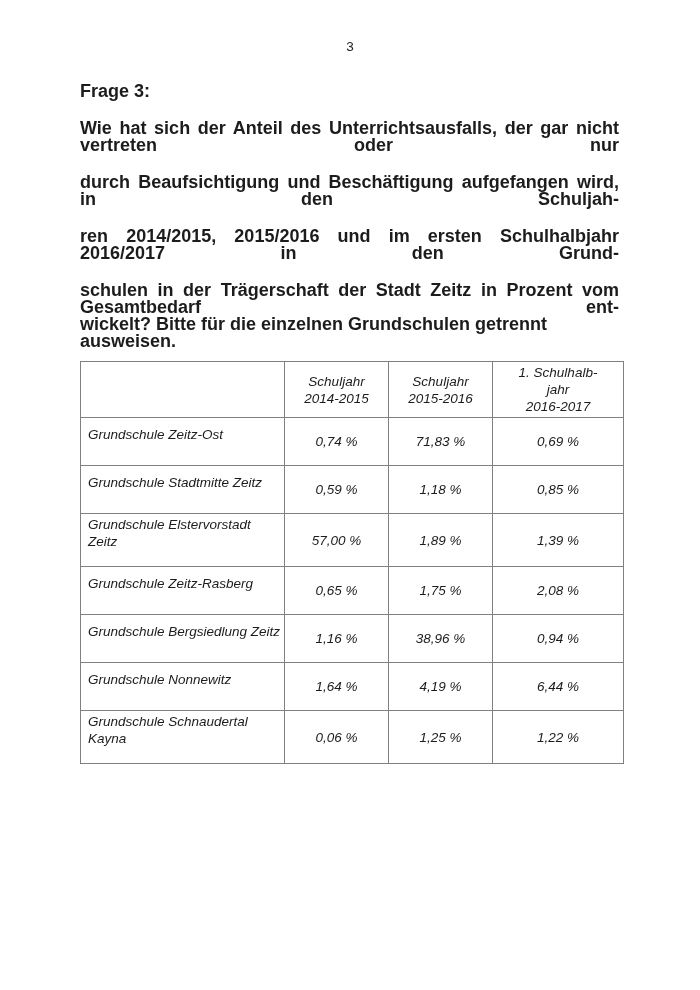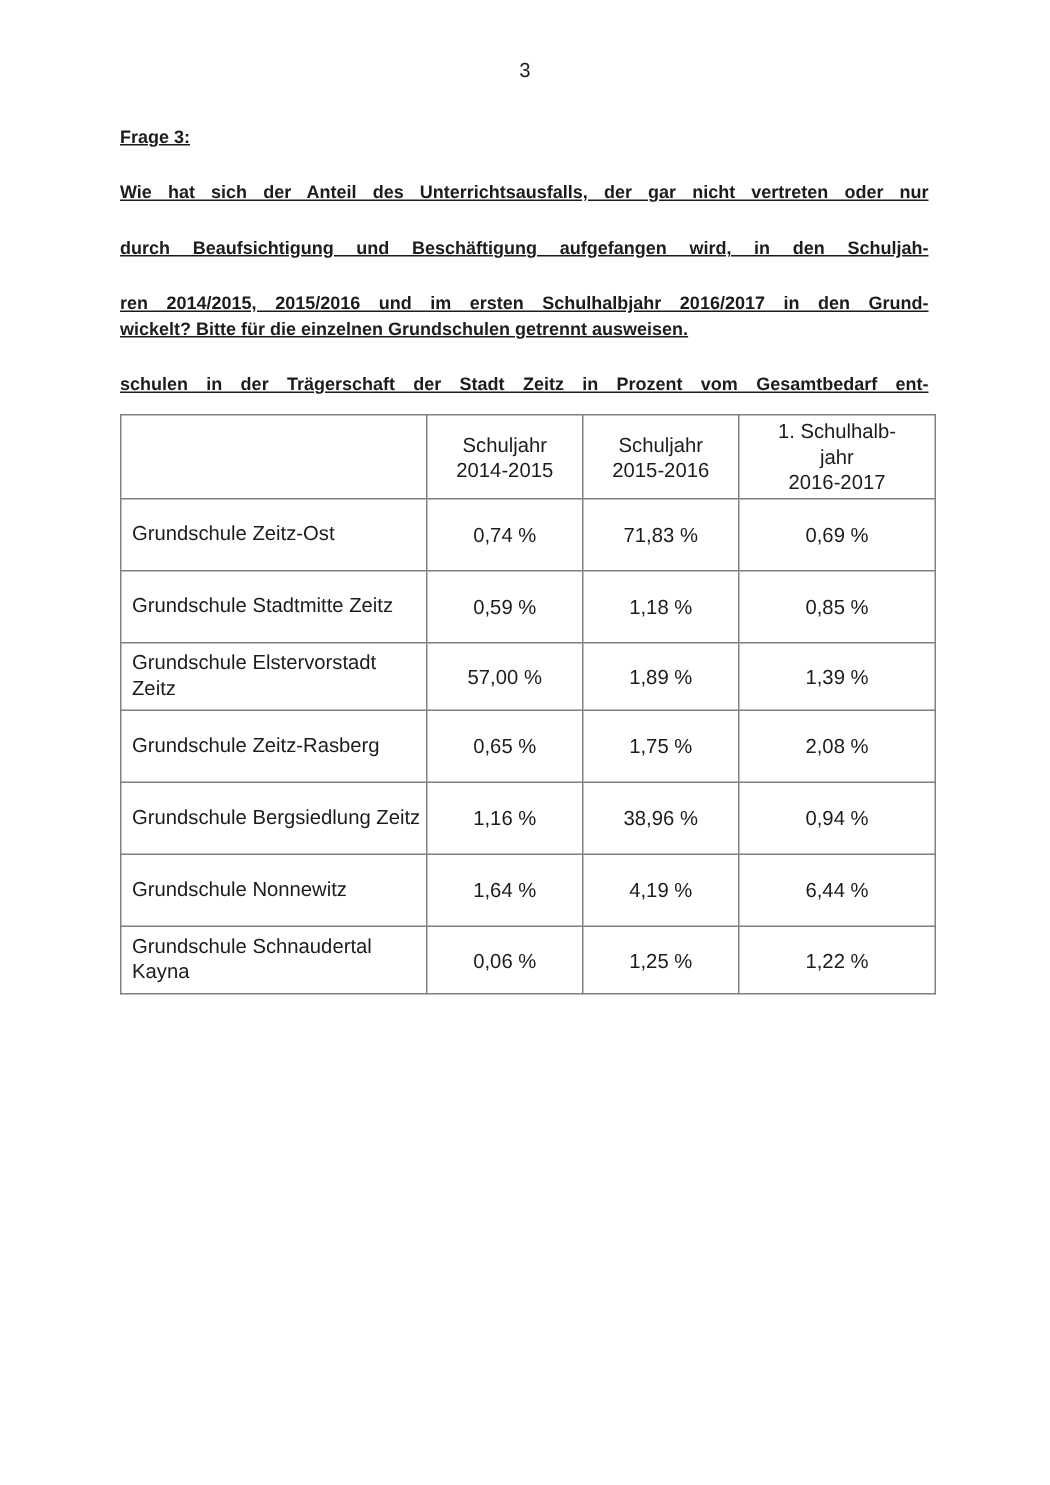--- a/index.html
+++ b/index.html
@@ -23,40 +23,40 @@
   .page-number {
     padding-top: 38px;
     text-align: center;
     font-size: 13.5px;
     line-height: 17px;
   }
   .question {
     margin: 28px 81px 0 80px;
     width: 539px;
     font-weight: bold;
-    font-size: 12px;
+    font-size: 18px;
     line-height: 17px;
-    text-decoration: underline;
   }
   .q-line {
     text-align: left;
   }
   .q-line.just {
     text-align: justify;
     text-align-last: justify;
     margin-top: 20px;
   }
   table.data-table {
     border-collapse: collapse;
     table-layout: fixed;
     margin: 11px 0 0 80px;
     width: 543px;
     font-size: 13.5px;
     line-height: 17px;
     color: #1c1c1c;
+    font-style: italic;
   }
   .data-table col.c0 { width: 204px; }
   .data-table col.c1 { width: 104px; }
   .data-table col.c2 { width: 104px; }
   .data-table col.c3 { width: 131px; }
   .data-table th,
   .data-table td {
     border: 1px solid #808080;
     vertical-align: middle;
     box-sizing: border-box;
@@ -64,21 +64,21 @@
   }
   .data-table th {
     font-weight: normal;
     text-align: center;
     white-space: pre-line;
     height: 56px;
     padding: 2px;
   }
   .data-table td.name {
     text-align: left;
-    padding: 2px 2px 4px 7px;
+    padding: 2px 2px 16px 7px;
     white-space: pre;
     height: 31px;
   }
   .data-table td.val {
     text-align: center;
     padding: 2px;
     height: 48px;
   }
   .data-table tr.double td {
     height: 45px;
@@ -89,22 +89,22 @@
 
 <div class="sheet">
 
   <div class="page-number">3</div>
 
   <div class="question">
     <div class="q-line">Frage 3:</div>
     <div class="q-line just">Wie hat sich der Anteil des Unterrichtsausfalls, der gar nicht vertreten oder nur</div>
     <div class="q-line just">durch Beaufsichtigung und Beschäftigung aufgefangen wird, in den Schuljah-</div>
     <div class="q-line just">ren 2014/2015, 2015/2016 und im ersten Schulhalbjahr 2016/2017 in den Grund-</div>
+    <div class="q-line just">schulen in der Trägerschaft der Stadt Zeitz in Prozent vom Gesamtbedarf ent-</div>
     <div class="q-line">wickelt? Bitte für die einzelnen Grundschulen getrennt ausweisen.</div>
-    <div class="q-line just">schulen in der Trägerschaft der Stadt Zeitz in Prozent vom Gesamtbedarf ent-</div>
   </div>
 
   <table class="data-table">
     <colgroup>
       <col class="c0">
         <col class="c1">
         <col class="c2">
         <col class="c3">
     </colgroup>
     <thead>

